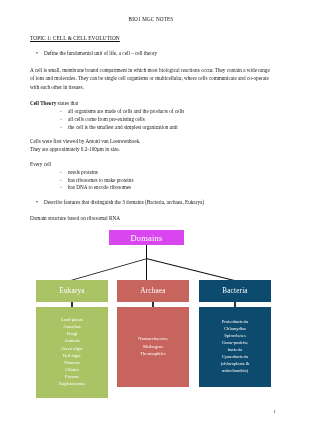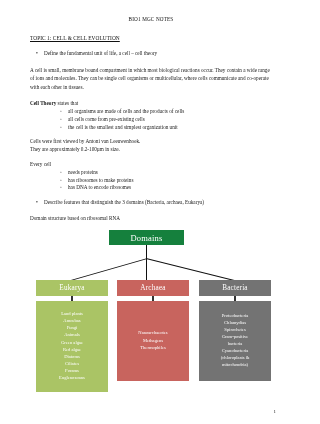--- a/index.html
+++ b/index.html
@@ -93,21 +93,21 @@
     height: 176px;
     width: 254px;
     margin-left: -3px;
   }
   .root-box {
     position: absolute;
     left: 82px;
     top: 0px;
     width: 75px;
     height: 15px;
-    background: #15803d;
+    background: #d946ef;
     color: #ffffff;
     font-size: 8.5px;
     display: flex;
     align-items: center;
     justify-content: center;
     letter-spacing: 0.2px;
   }
   .connector {
     position: absolute;
     background: #111;
@@ -132,21 +132,21 @@
   }
   .col {
     position: absolute;
     top: 50px;
     width: 72px;
   }
   .col-eukarya { left: 9px; }
   .col-archaea { left: 90px; border-radius: 28px; }
   .col-bacteria { left: 172px; }
   .col-head {
-    height: 16px;
+    height: 22px;
     display: flex;
     align-items: center;
     justify-content: center;
     color: #ffffff;
     font-size: 7.2px;
     letter-spacing: 0.2px;
   }
   .col-link {
     width: 1.2px;
     height: 5px;
@@ -156,21 +156,21 @@
   .col-body {
     color: #ffffff;
     font-size: 4.6px;
     line-height: 1.55;
     text-align: center;
     padding: 9px 4px 11px 4px;
     box-sizing: border-box;
   }
   .eukarya-bg { background: #aac465; }
   .archaea-bg { background: #c8645e; }
-  .bacteria-bg { background: #737373; }
+  .bacteria-bg { background: #0c4a6e; }
   .eukarya-body { min-height: 80px; }
   .archaea-body { min-height: 80px; }
   .bacteria-body { min-height: 80px; }
   .page-number {
     position: absolute;
     right: 24px;
     bottom: 10px;
     font-size: 5px;
     color: #222;
   }

